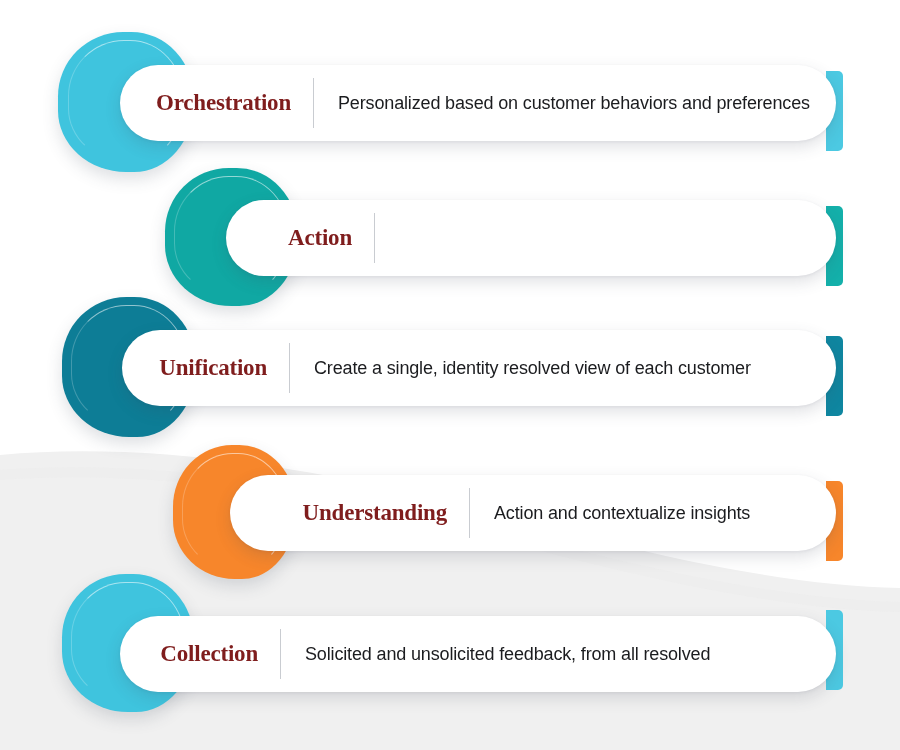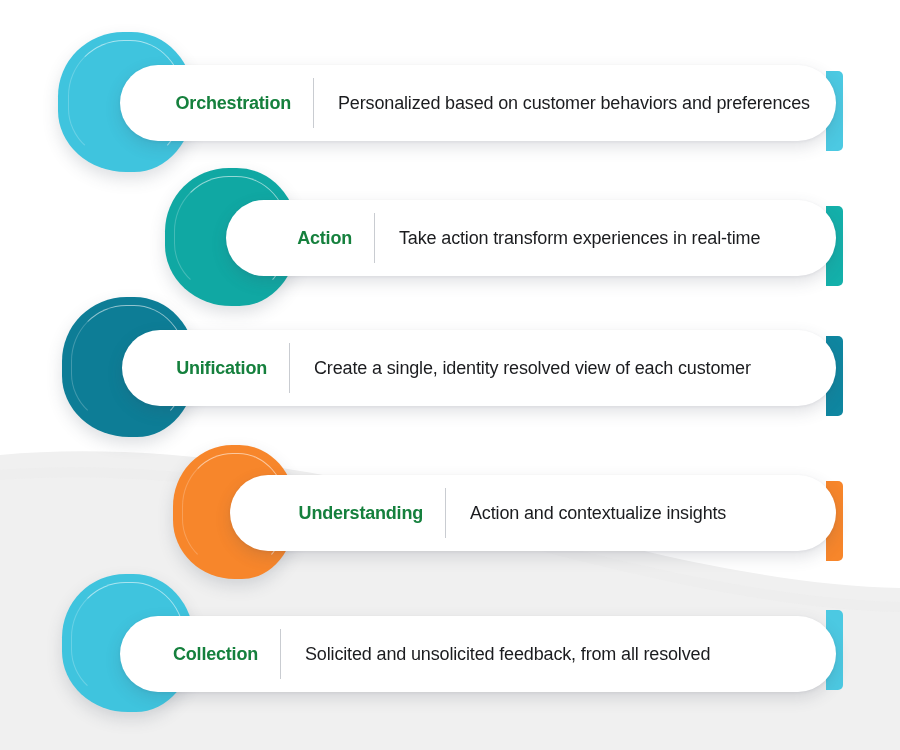--- a/index.html
+++ b/index.html
@@ -84,24 +84,24 @@
   }
 
   .label-col {
     display: flex;
     align-items: center;
     justify-content: flex-end;
     box-sizing: border-box;
     padding-right: 22px;
   }
   .title {
-    font-family: Liberation Sans, sans-serif;
+    font-family: Liberation Serif, serif;
     font-weight: bold;
-    font-size: 18px;
-    color: #15803d;
+    font-size: 23px;
+    color: #7f1d1d;
     letter-spacing: -0.2px;
     white-space: nowrap;
   }
   .divider {
     width: 1px;
     align-self: stretch;
     margin: 13px 0;
     background: #c9ccd1;
     flex: 0 0 1px;
   }
@@ -144,23 +144,20 @@
   </div>
 
   <div class="row" style="top:168px;height:145px;">
     <div class="blob" style="left:165px;top:0px;width:133px;height:138px;background:#10a8a3;"></div>
     <div class="accent-tab" style="left:826px;top:38px;width:17px;height:80px;background:#14b0aa;"></div>
     <div class="pill" style="left:226px;top:32px;width:610px;height:76px;">
       <div class="label-col" style="width:148px;">
         <span class="title">Action</span>
       </div>
       <div class="divider"></div>
-      <div class="desc-col">
-        <span class="desc">Take action transform experiences in real-time</span>
-      </div>
     </div>
   </div>
 
   <div class="row" style="top:297px;height:145px;">
     <div class="blob" style="left:62px;top:0px;width:134px;height:140px;background:#0d7d96;"></div>
     <div class="accent-tab" style="left:826px;top:39px;width:17px;height:80px;background:#0f86a0;"></div>
     <div class="pill" style="left:122px;top:33px;width:714px;height:76px;align-items:center;">
       <div class="label-col" style="width:167px;">
         <span class="title">Unification</span>
       </div>
@@ -168,21 +165,21 @@
       <div class="desc-col">
         <span class="desc">Create a single, identity resolved view of each customer</span>
       </div>
     </div>
   </div>
 
   <div class="row" style="top:445px;height:145px;">
     <div class="blob" style="left:173px;top:0px;width:123px;height:134px;background:#f7862b;"></div>
     <div class="accent-tab" style="left:826px;top:36px;width:17px;height:80px;background:#f7862b;"></div>
     <div class="pill" style="left:230px;top:30px;width:606px;height:76px;">
-      <div class="label-col" style="width:215px;">
+      <div class="label-col" style="width:215px;margin-left:24px;">
         <span class="title">Understanding</span>
       </div>
       <div class="divider"></div>
       <div class="desc-col">
         <span class="desc">Action and contextualize insights</span>
       </div>
     </div>
   </div>
 
   <div class="row" style="top:574px;height:145px;">

